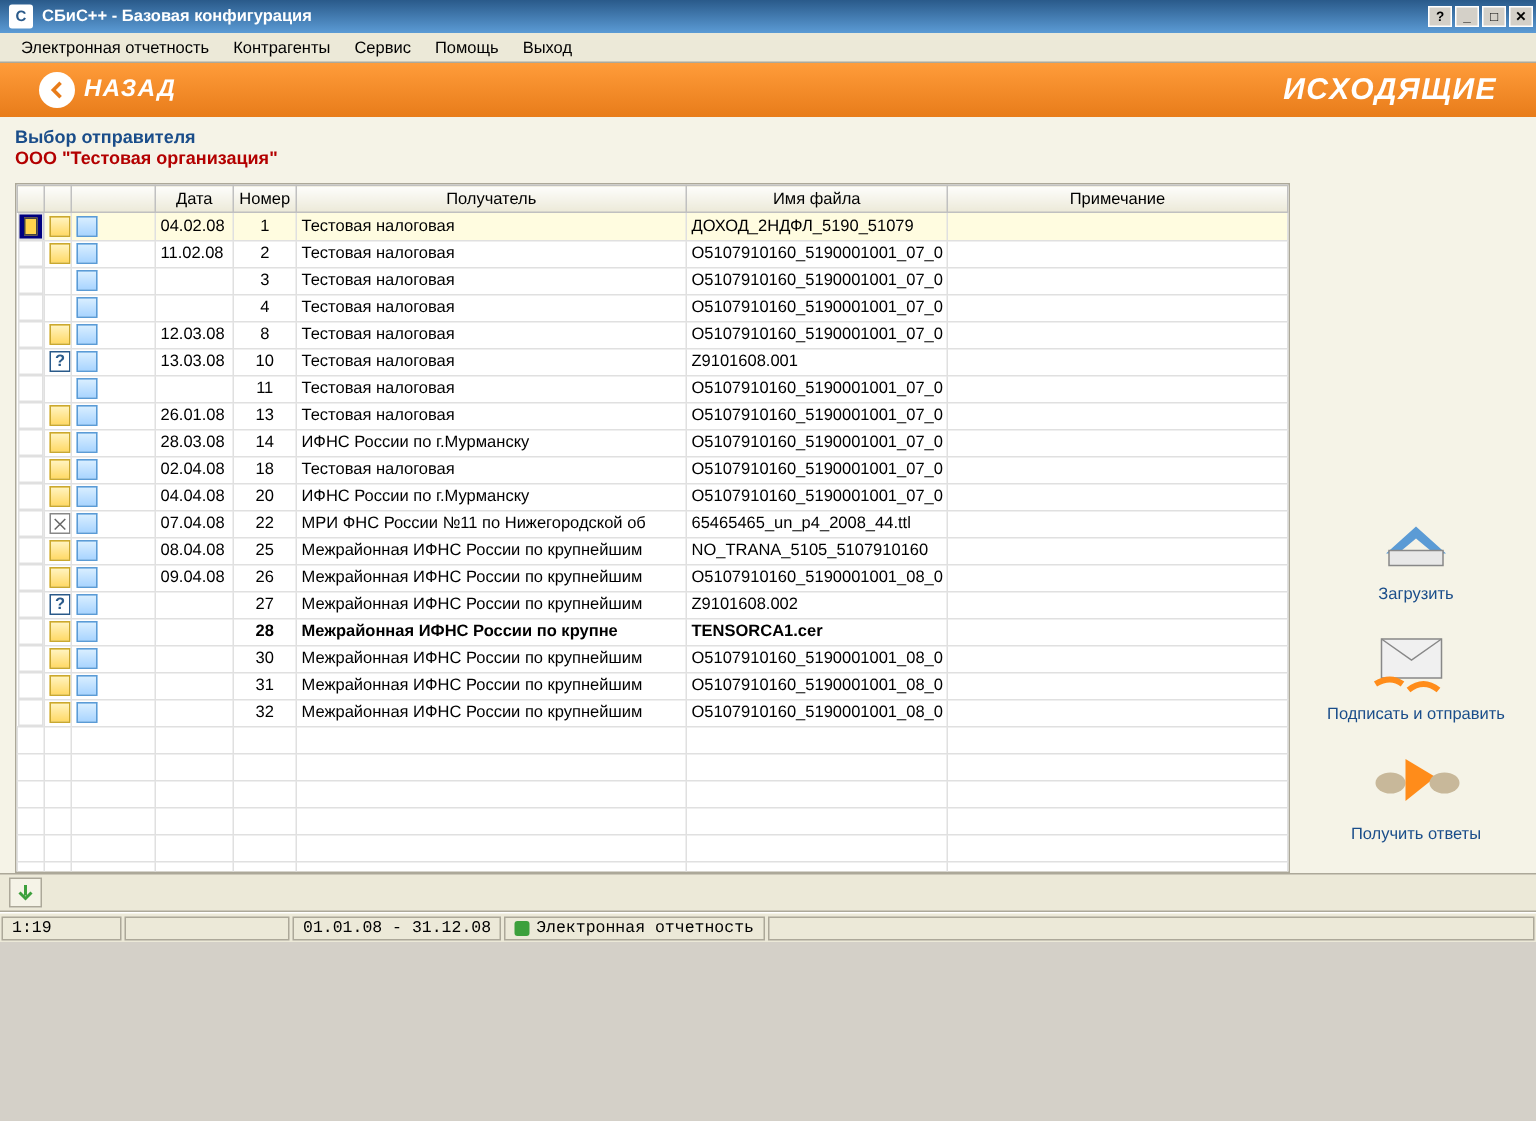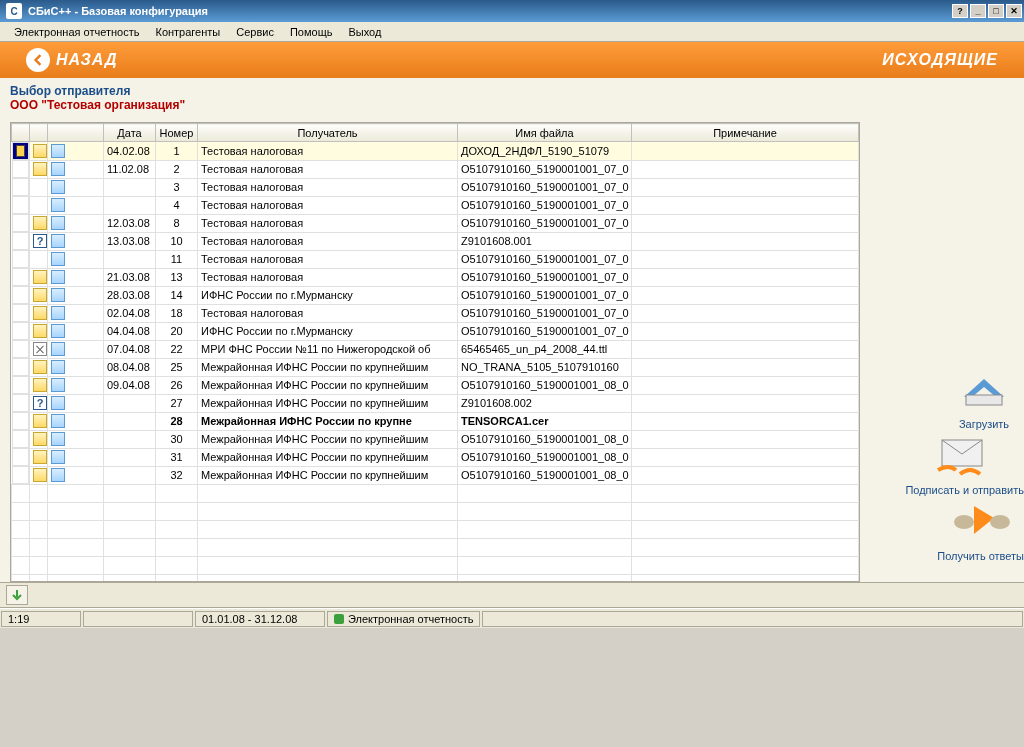--- a/index.html
+++ b/index.html
@@ -14,21 +14,21 @@
 
 
 .menubar { height: 20px; background: #ece9d8; display: flex; align-items: center; padding: 0 6px; border-bottom: 1px solid #aca899; }
 .menubar .menu-item { padding: 2px 8px; cursor: pointer; }
 
 
 .orange-header { height: 36px; background: linear-gradient(#ff9c3a, #e87c1a); display: flex; align-items: center; padding: 0 26px; color: #fff; font-weight: bold; }
 .back-circle { width: 24px; height: 24px; background: #fff; border-radius: 50%; display: flex; align-items: center; justify-content: center; margin-right: 6px; cursor: pointer; }
 .back-circle svg { width: 12px; height: 12px; }
 .orange-header .back-text { font-size: 16px; font-style: italic; letter-spacing: 1px; }
-.orange-header .right-title { margin-left: auto; font-size: 16px; font-style: italic; letter-spacing: 1px; }
+.orange-header .right-title { margin-left: auto; font-size: 20px; font-style: italic; letter-spacing: 1px; }
 
 
 .info-area { background: #f5f3e7; padding: 6px 20px 10px 10px; }
 .info-area .label1 { color: #1a4d8a; font-weight: bold; font-size: 12px; }
 .info-area .label2 { color: #b30000; font-weight: bold; font-size: 12px; }
 
 
 .main-flex { display: flex; background: #f5f3e7; height: 460px; }
 
 
@@ -54,32 +54,32 @@
 .ic.cross { background: #fff; border-color: #888; position: relative; }
 .ic.cross::before, .ic.cross::after { content: ""; position: absolute; left: 1px; right: 1px; top: 50%; border-top: 1px solid #666; }
 .ic.cross::before { transform: rotate(45deg); }
 .ic.cross::after { transform: rotate(-45deg); }
 
 .first-col { display: flex; align-items: center; justify-content: center; }
 .selected .first-col { background: #000080; }
 .row-marker { width: 12px; height: 12px; background: #ffd24d; border: 1px solid #444; }
 
 
-.side { width: 160px; display: flex; flex-direction: column; align-items: flex-end; justify-content: flex-end; padding-bottom: 20px; }
+.side { width: 160px; display: flex; flex-direction: column; align-items: center; justify-content: flex-end; padding-bottom: 20px; gap: 14px; }
 .side-btn { display: flex; flex-direction: column; align-items: center; cursor: pointer; gap: 4px; }
 .side-btn .icon-box { width: 80px; height: 50px; display: flex; align-items: center; justify-content: center; }
 .side-btn .lbl { color: #1a4d8a; font-size: 11px; text-align: center; }
 
 
 .toolbar2 { height: 26px; background: #ece9d8; border-top: 1px solid #aca899; border-bottom: 1px solid #aca899; display: flex; align-items: center; padding: 0 6px; }
 .tb-btn { width: 22px; height: 20px; border: 1px solid #aca899; background: #f5f3e7; display: flex; align-items: center; justify-content: center; cursor: pointer; }
 
 
 .status { height: 20px; background: #ece9d8; display: flex; align-items: center; border-top: 1px solid #fff; }
-.status .cell { border: 1px solid #aca899; padding: 1px 6px; margin: 1px; background: #ece9d8; height: 16px; display: flex; align-items: center; }
+.status .cell { border: 1px solid #aca899; padding: 1px 6px; margin: 1px; background: #ece9d8; height: 16px; display: flex; align-items: center; font-family: Liberation Mono, monospace; }
 .status .cell.wide { min-width: 130px; }
 .status .cell.flex { flex: 1; }
 .status .ic-g { width: 10px; height: 10px; background: #3ca03c; border-radius: 2px; margin-right: 4px; }
 </style>
 </head>
 <body>
 
 <div class="titlebar">
   <span class="app-icon">С</span>
   <span class="title-text">СБиС++ - Базовая конфигурация</span>
@@ -199,21 +199,21 @@
             <td class="col-date"></td>
             <td class="col-num">11</td>
             <td>Тестовая налоговая</td>
             <td>О5107910160_5190001001_07_0</td>
             <td></td>
           </tr>
           <tr>
             <td class="first-col"></td>
             <td><span class="ic doc"></span></td>
             <td><span class="ic env"></span></td>
-            <td class="col-date">21.03.08</td>
+            <td class="col-date">26.01.08</td>
             <td class="col-num">13</td>
             <td>Тестовая налоговая</td>
             <td>О5107910160_5190001001_07_0</td>
             <td></td>
           </tr>
           <tr>
             <td class="first-col"></td>
             <td><span class="ic doc"></span></td>
             <td><span class="ic env"></span></td>
             <td class="col-date">28.03.08</td>

